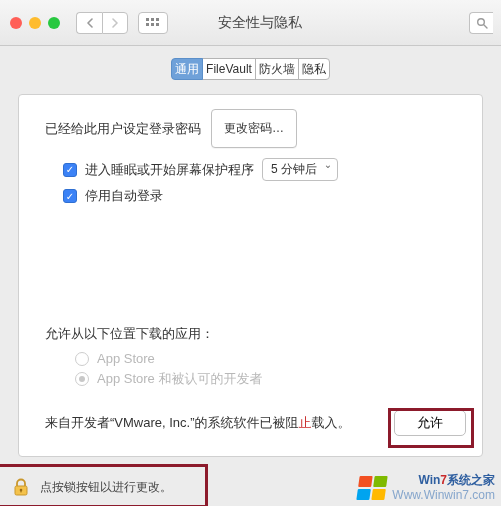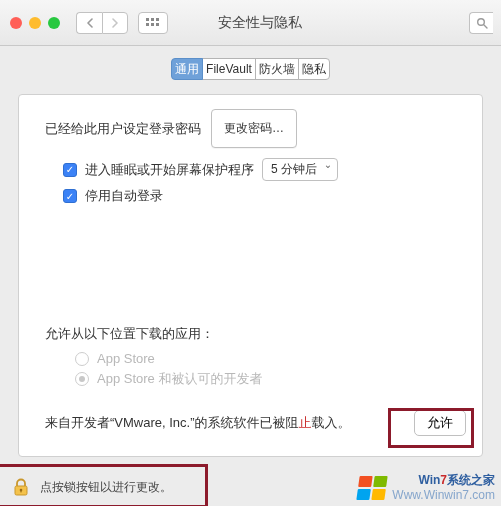--- a/index.html
+++ b/index.html
@@ -110,21 +110,21 @@
     .radio-row { display: flex; align-items: center; margin: 4px 0 4px 30px; gap: 8px; color: #b8b8b8; font-size: 13px; }
     .radio { width: 14px; height: 14px; border: 1px solid #cdcdcd; border-radius: 50%; display: inline-flex; align-items: center; justify-content: center; }
     .radio .dot { width: 6px; height: 6px; border-radius: 50%; background: #c8c8c8; display: none; }
     .radio.sel .dot { display: block; }
 
     .blocked-row { display: flex; align-items: center; justify-content: space-between; margin-top: 22px; }
     .blocked-text { font-size: 13px; color: #333; }
     .blocked-text .stop { color: #c92a2a; }
     .allow-btn {
       background: #fff; border: 1px solid #c0c0c0; border-radius: 5px;
-      padding: 3px 12px; font-size: 13px;
+      padding: 3px 22px; font-size: 13px;
     }
 
     .hl { position: absolute; border: 3px solid #8c1a2b; pointer-events: none; }
     .hl.allow { right: 8px; bottom: 8px; width: 86px; height: 40px; }
 
     .lock-bar {
       position: absolute; left: 0; bottom: 0;
       width: 210px; height: 38px;
       display: flex; align-items: center; padding: 0 12px; gap: 10px;
       font-size: 12px; color: #444;

